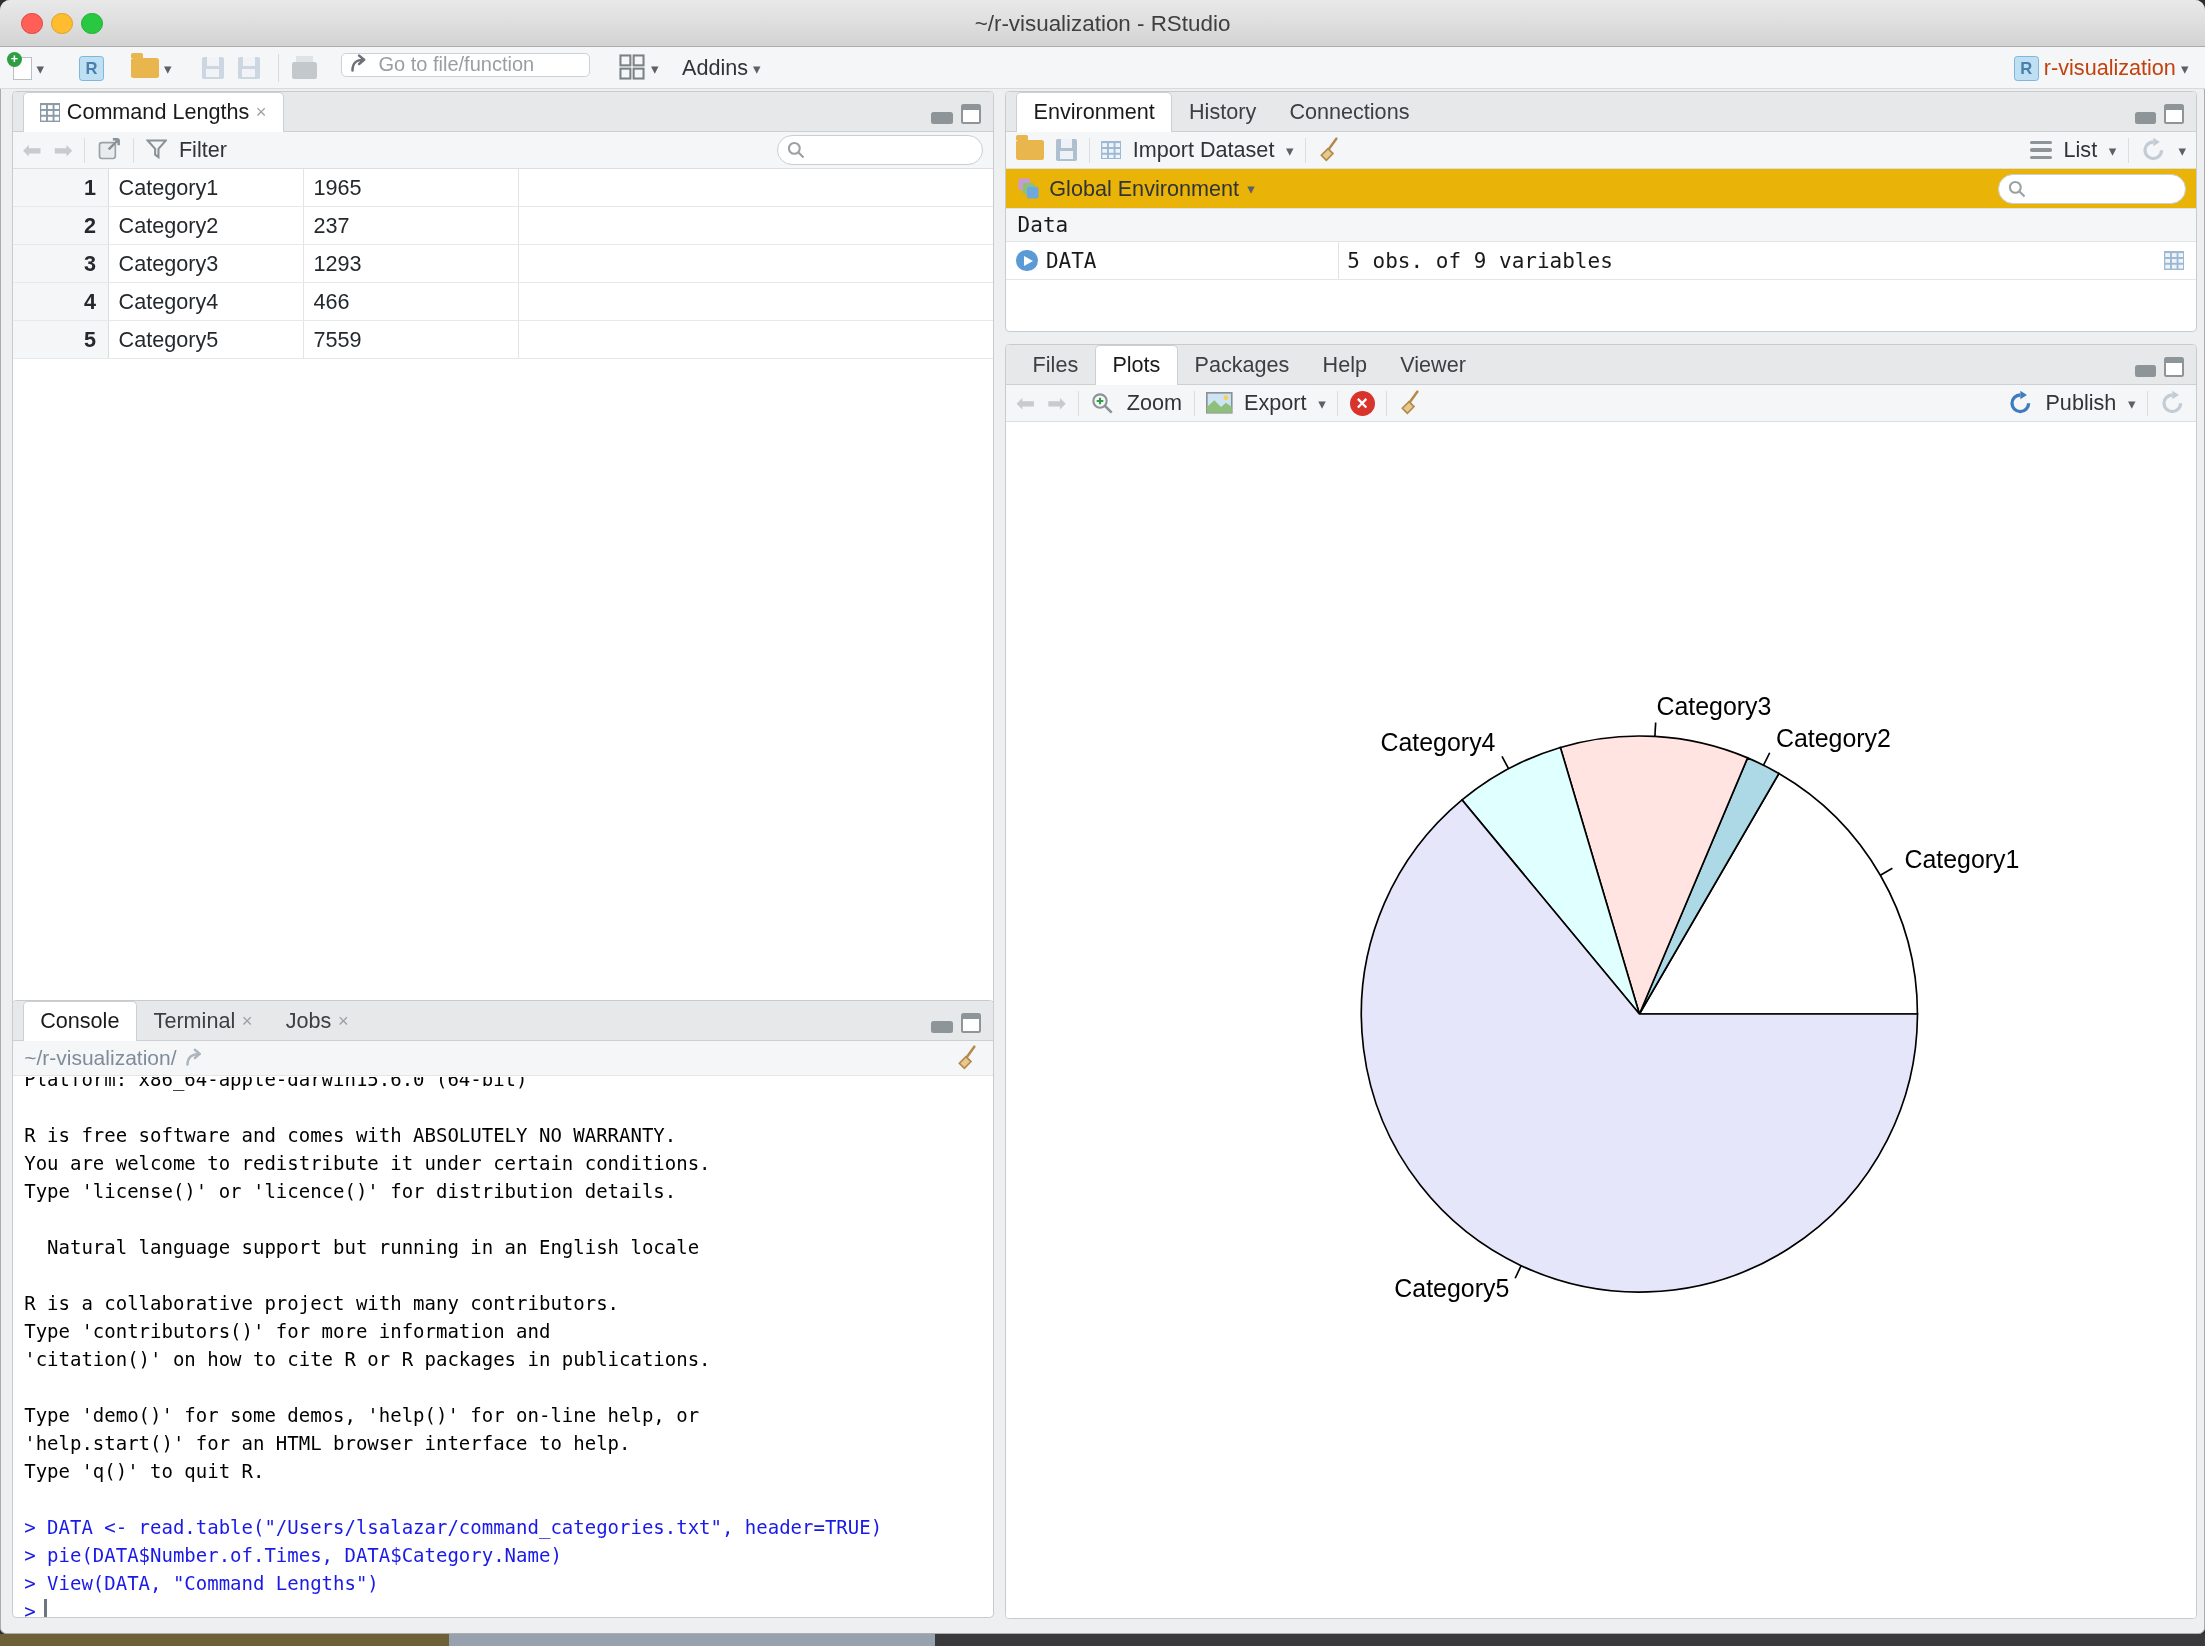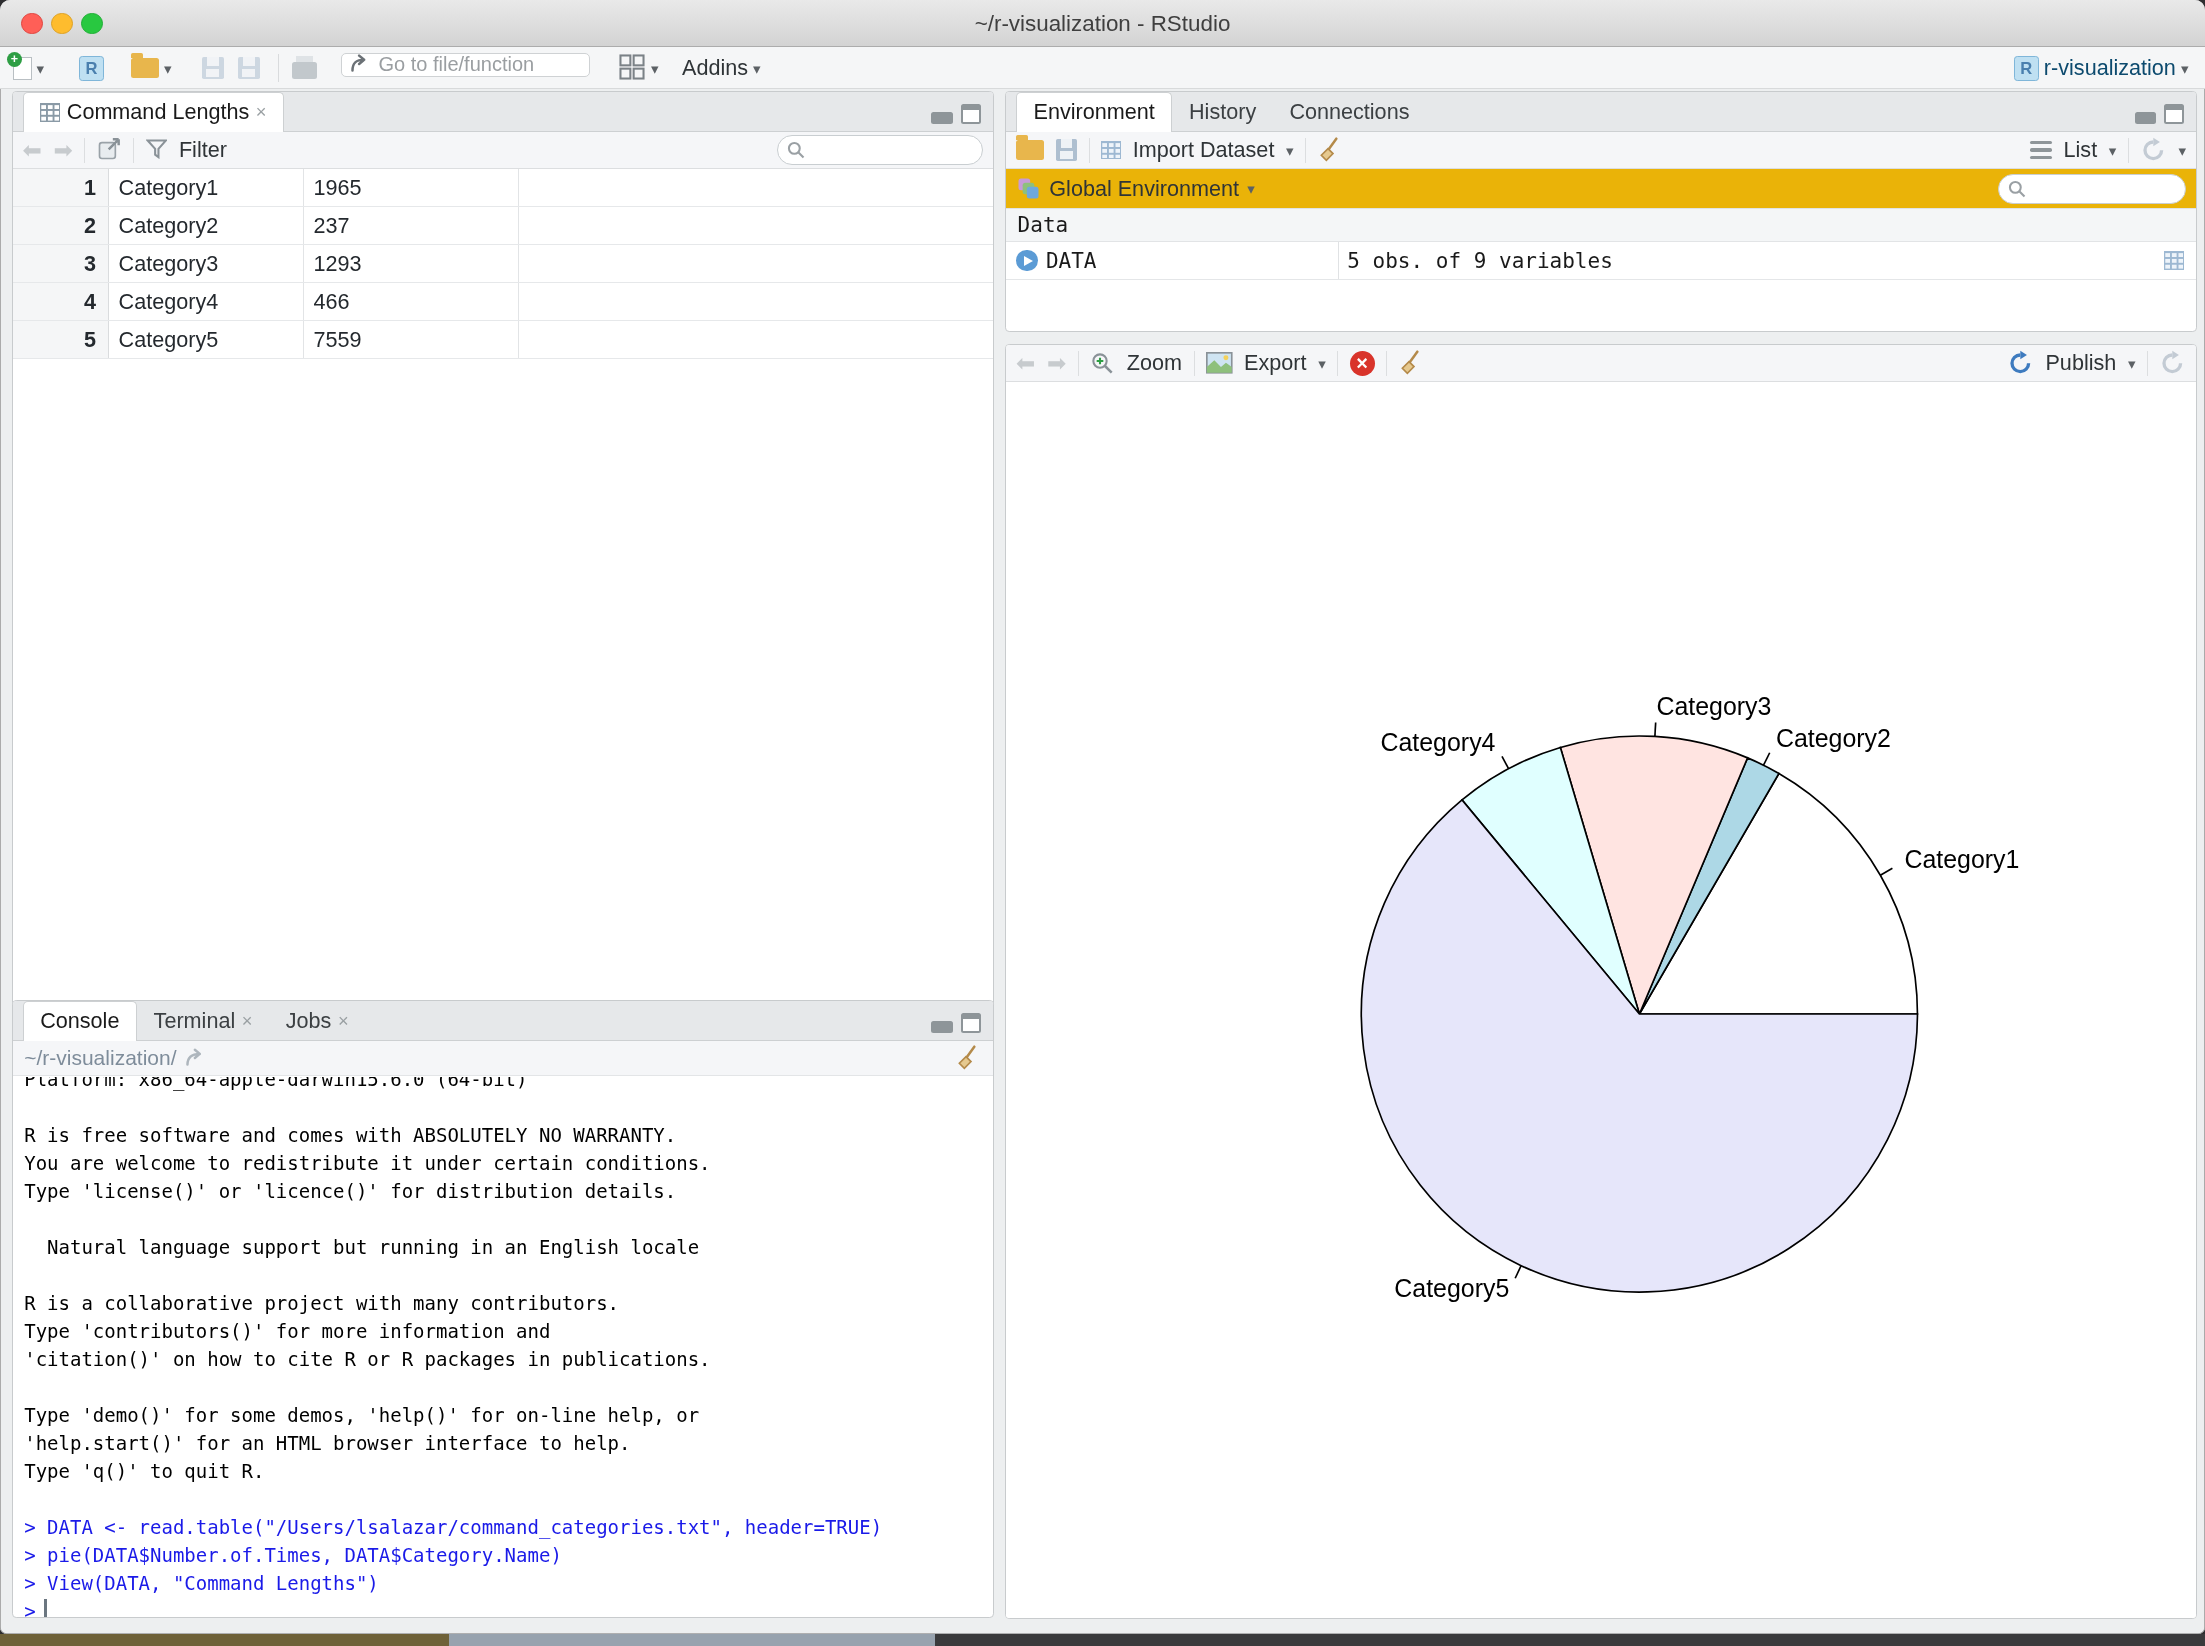--- a/index.html
+++ b/index.html
@@ -20,21 +20,21 @@
   
   .main-toolbar { position:absolute; left:0; top:47px; width:100%; height:42px;
                   background:#f5f6f7; border-bottom:0.8px solid #d8dadb; }
   .mt-item { position:absolute; top:0; height:42px; display:flex; align-items:center; gap:5px; }
   .caret { font-size:15px; color:#5c6165; line-height:1; }
   .vsep { position:absolute; top:6.6px; width:0.8px; height:28px; background:#d9dbdd; }
   .goto-input { position:absolute; left:341px; top:5.8px; width:249px; height:24px; background:#fff;
                 border:0.8px solid #cfd2d4; border-radius:5px; display:flex; align-items:center;
                 padding:0 8.3px; gap:6.6px; }
   .goto-input span { font-size:20px; color:#9a9ea1; }
-  .proj-label { font-size:21.6px; color:#0c4a6e; }
+  .proj-label { font-size:21.6px; color:#c2410c; }
 
   
   .pane { position:absolute; background:#fff; border:0.8px solid #c8cbcd; border-radius:4.2px; overflow:hidden; }
   .tabbar { position:relative; height:40px; background:#e6e8ea; border-bottom:0.8px solid #cdd0d2;
             display:flex; align-items:stretch; padding-left:10px; }
   .tab { position:relative; display:flex; align-items:center; gap:6.6px; padding:0 16.6px;
          font-size:21.6px; color:#3c4043; }
   .tab.active { background:#fff; border:0.8px solid #cdd0d2; border-bottom:none; border-radius:5px 5px 0 0;
                 margin-bottom:-0.8px; z-index:2; color:#1a1a1a; }
   .tab .x { color:#9aa0a3; font-size:18.3px; }
@@ -356,20 +356,41 @@
             <i></i>
           </span>
         <span>DATA</span>
       </span>
       <span class="env-desc">5 obs. of 9 variables</span>
       <span class="grid-ico blue" style="margin-right:11.6px"></span>
     </div>
   </div>
 
   <div class="pane" id="pane-plots">
+    <div class="tabbar">
+      <div class="tab">
+        <span>Files</span>
+      </div>
+      <div class="tab active">
+        <span>Plots</span>
+      </div>
+      <div class="tab">
+        <span>Packages</span>
+      </div>
+      <div class="tab">
+        <span>Help</span>
+      </div>
+      <div class="tab">
+        <span>Viewer</span>
+      </div>
+      <div class="minmax">
+        <span class="mm-min"></span>
+        <span class="mm-max"></span>
+      </div>
+    </div>
     <div class="pane-toolbar">
       <span class="arrow-dis">⬅</span>
       <span class="arrow-dis">➡</span>
       <span class="sep"></span>
       <svg width="25" height="25" viewBox="0 0 30 30">
         <circle cx="12" cy="12" r="8" fill="none" stroke="#8a9298" stroke-width="2.5"></circle>
         <path d="M18 18 L26 26" stroke="#8a9298" stroke-width="3"></path>
         <path d="M12 8 L12 16 M8 12 L16 12" stroke="#2e9e44" stroke-width="2.5"></path>
       </svg>
       <span class="pt-label">Zoom</span>

